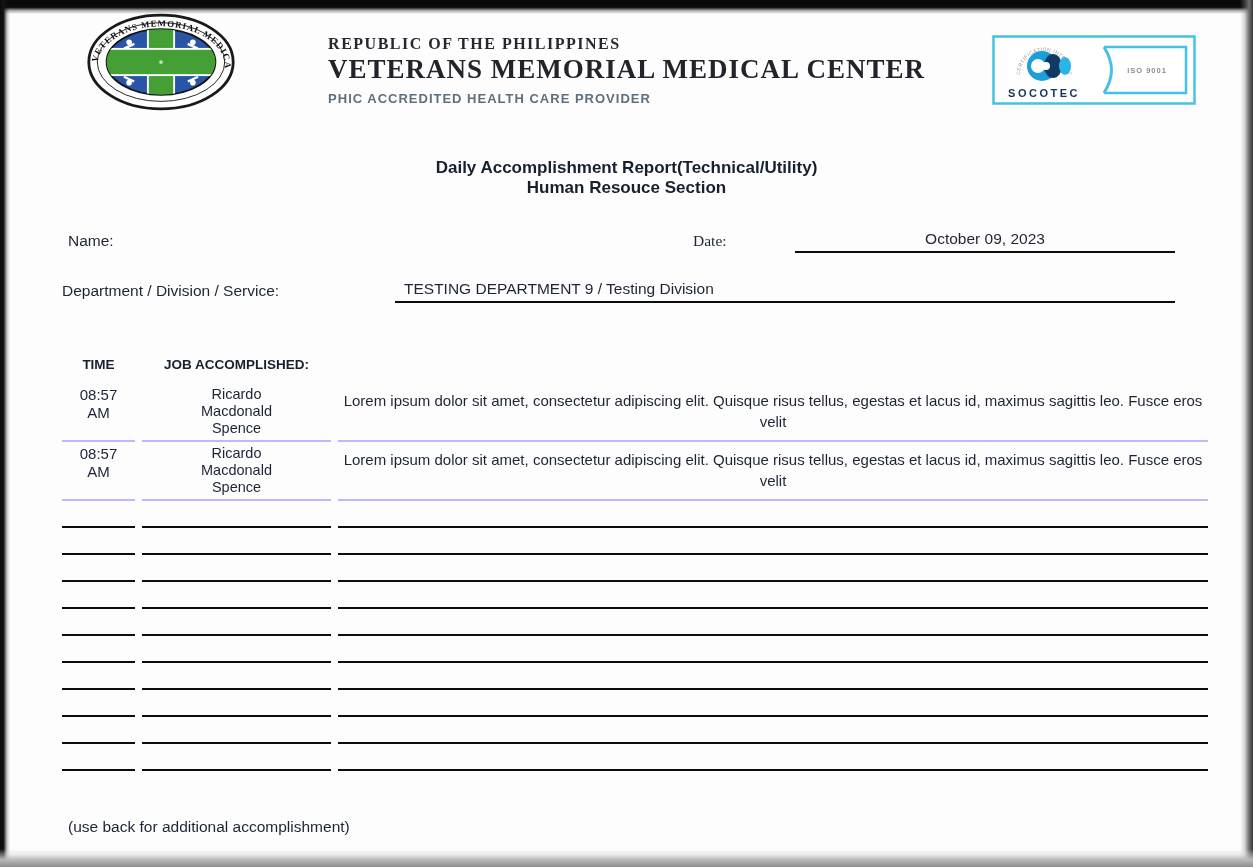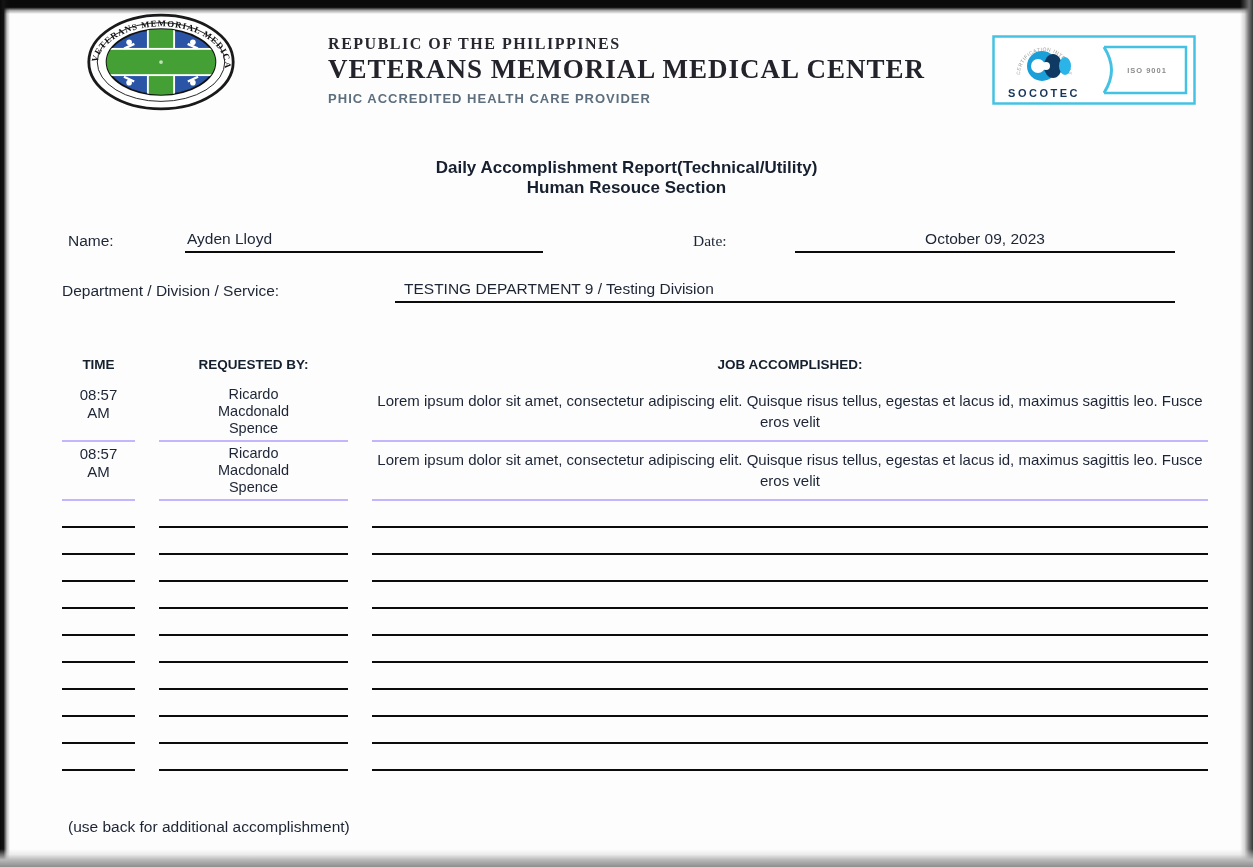--- a/index.html
+++ b/index.html
@@ -42,21 +42,21 @@
   .field-value { position:absolute; font-size:15.5px; color:#1d2535; border-bottom:2px solid #0c0c0c; padding-bottom:3px; }
   .lbl-name  { left:68px;  top:232px; }
   .val-name  { left:185px; top:230px; width:358px; padding-left:2px; }
   .lbl-date  { left:693px; top:232px;font-family:Liberation Serif, serif; }
   .val-date  { left:795px; top:230px; width:380px; text-align:center; }
   .lbl-dept  { left:62px;  top:282px; }
   .val-dept  { left:395px; top:280px; width:780px; padding-left:9px; }
 
   
   .report-table { position:absolute; top:357px; left:62px; width:1146px; }
-  .t-row { display:grid; grid-template-columns:73px 189px 1fr; column-gap:24px; }
+  .t-row { display:grid; grid-template-columns:73px 189px 1fr; column-gap:7px; }
   .t-head { height:26px; }
   .t-head .cell { font-size:13.5px; font-weight:bold; text-align:center; color:#15202e; }
   .data-row { height:59px; }
   .data-row .cell { border-bottom:2px solid #c4b5fd; text-align:center; font-size:14.5px; line-height:17px; padding-top:3px; color:#1c2436; }
   .data-row .cell.job { padding-top:7px; line-height:21px; font-size:15px; }
   .data-row .time-wrap { display:inline-block; width:52px; font-size:15px; line-height:18px; }
   .data-row .req-wrap { display:inline-block; width:112px; }
   .empty-row { height:27px; }
   .empty-row .cell { border-bottom:2px solid #0c0c0c; }
 
@@ -126,31 +126,29 @@
       <text x="155" y="38" text-anchor="middle" font-size="7.5" font-weight="bold" fill="#8b8b8b" letter-spacing="1">ISO 9001</text>
     </svg>
   </div>
 
   <div class="titles">
     <div class="title-line">Daily Accomplishment Report(Technical/Utility)</div>
     <div class="title-line">Human Resouce Section</div>
   </div>
 
   <div class="field-label lbl-name">Name:</div>
-  <div class="field-value val-name">Ayden Lloyd</div>
   <div class="field-label lbl-date">Date:</div>
   <div class="field-value val-date">October 09, 2023</div>
 
   <div class="field-label lbl-dept">Department / Division / Service:</div>
   <div class="field-value val-dept">TESTING DEPARTMENT 9 / Testing Division</div>
 
   <div class="report-table">
     <div class="t-row t-head">
       <div class="cell">TIME</div>
-      <div class="cell">REQUESTED BY:</div>
       <div class="cell">JOB ACCOMPLISHED:</div>
     </div>
     <div>
   <div class="t-row data-row">
     <div class="cell"><span class="time-wrap">08:57 AM</span></div>
     <div class="cell"><span class="req-wrap">Ricardo Macdonald Spence</span></div>
     <div class="cell job"><span class="job-wrap">Lorem ipsum dolor sit amet, consectetur adipiscing elit. Quisque risus tellus, egestas et lacus id, maximus sagittis leo. Fusce eros velit</span></div>
   </div>
 
   <div class="t-row data-row">

